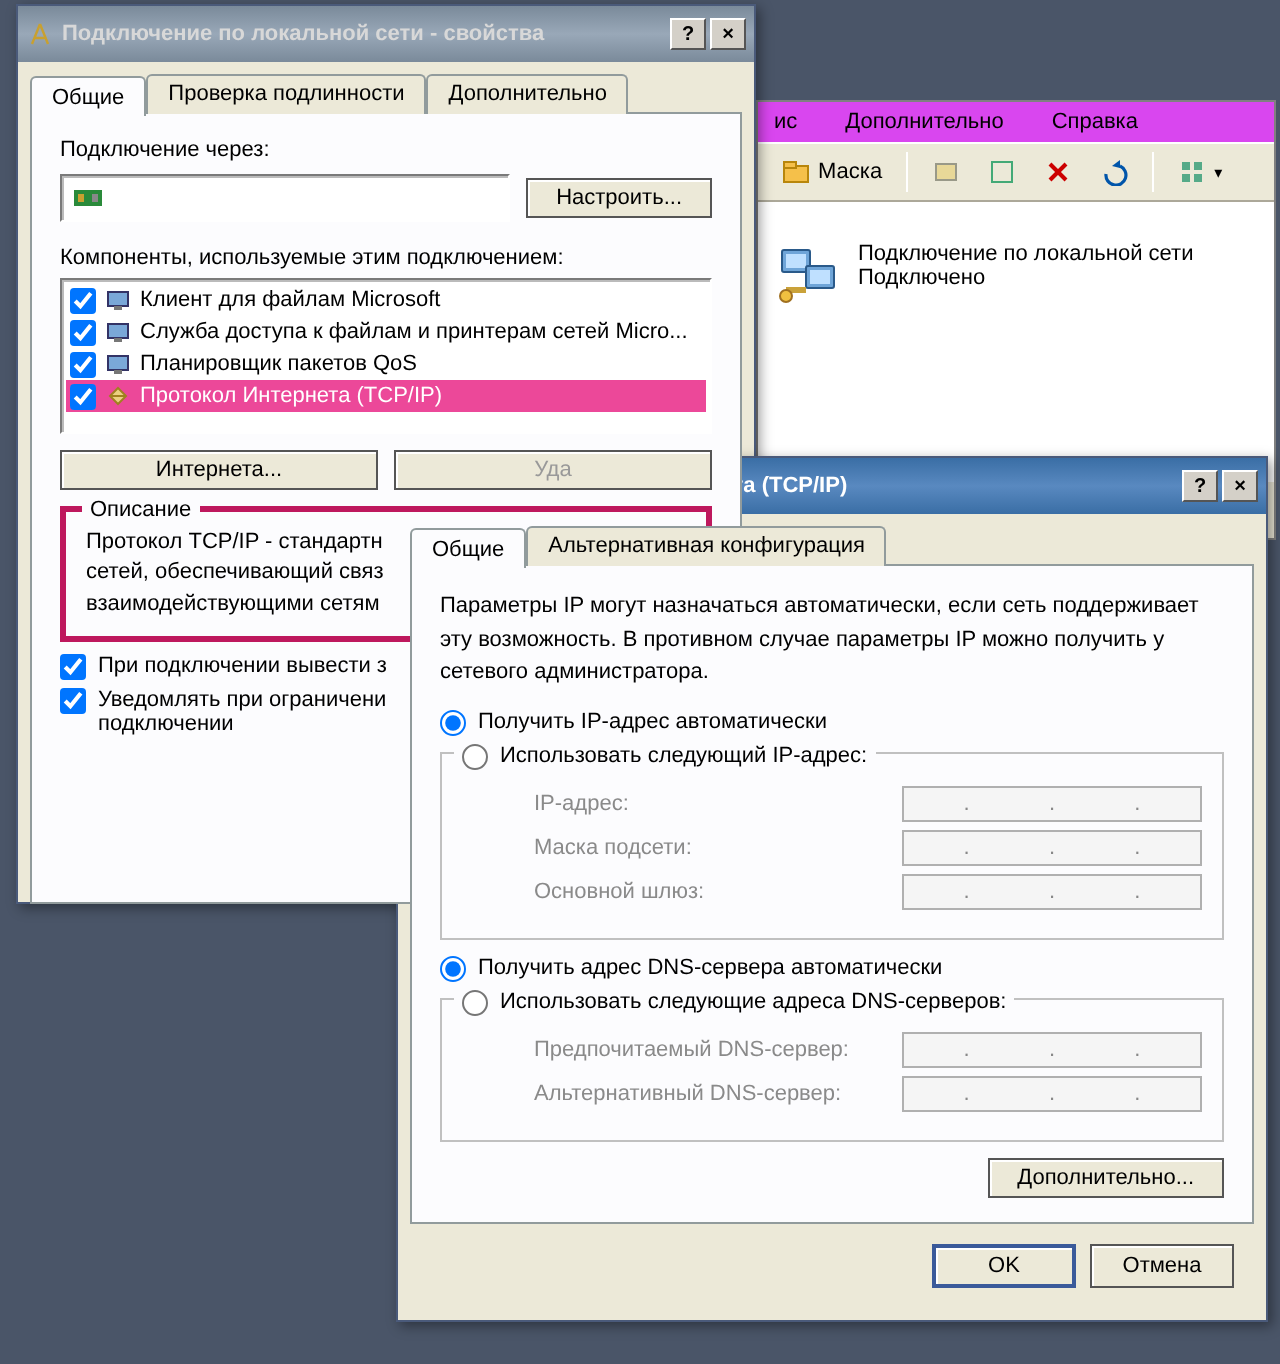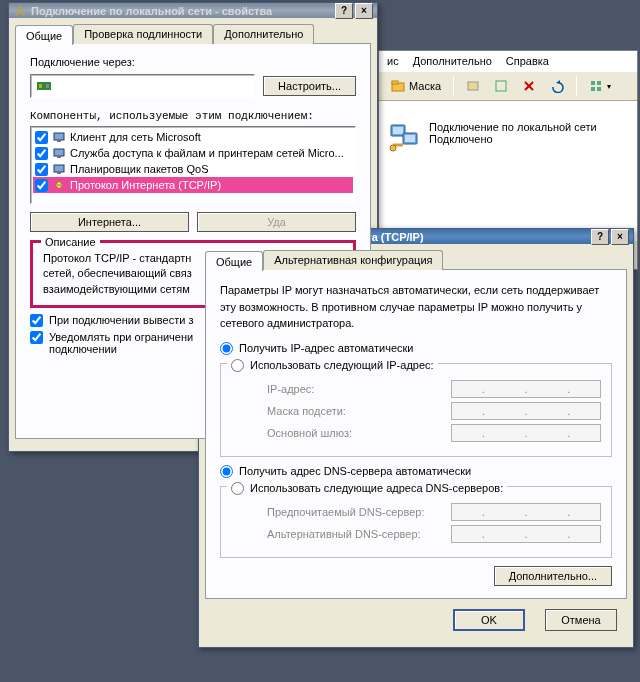--- a/index.html
+++ b/index.html
@@ -11,21 +11,21 @@
   position: relative;
   overflow: hidden;
 }
 .window {
   position: absolute;
   background: #ece9d8;
   border: 1px solid #4a5a7a;
   box-shadow: 2px 2px 6px rgba(0,0,0,0.4);
 }
 .titlebar {
-  height: 15px;
+  height: 28px;
   background: linear-gradient(to bottom, #3a6ea5 0%, #5989c0 50%, #3a6ea5 100%);
   color: #fff;
   font-weight: bold;
   display: flex;
   align-items: center;
   padding: 0 4px;
 }
 .titlebar.inactive {
   background: linear-gradient(to bottom, #7a8a9a 0%, #99a8b8 50%, #7a8a9a 100%);
   color: #d8d8d8;
@@ -152,32 +152,32 @@
   width: 150px; height: 18px;
   display: flex; align-items: center; justify-content: space-around;
   background: #f5f5f5;
   border: 1px solid #b0b0b0;
   color: #888;
   font-size: 11px;
 }
 .ipfield .dot { color: #888; }
 .infotext { font-size: 11px; line-height: 1.5; margin-bottom: 10px; }
 .dlg-buttons {
-  display: flex; justify-content: flex-end; gap: 20px;
+  display: flex; justify-content: flex-end; gap: 7px;
   padding: 10px;
 }
 
 .explorer {
   position: absolute;
   left: 378px; top: 50px;
   width: 260px; height: 220px;
   background: #ece9d8;
   border: 1px solid #808080;
 }
-.menubar { display: flex; gap: 14px; padding: 4px 8px; font-size: 11px; background: #ffffff; }
+.menubar { display: flex; gap: 24px; padding: 4px 8px; font-size: 11px; background: #d946ef; }
 .toolbar { display: flex; align-items: center; gap: 6px; padding: 4px 8px; border-top: 1px solid #fff; border-bottom: 1px solid #aca899; }
 .tbtn { display: inline-flex; align-items: center; gap: 4px; padding: 2px 4px; cursor: pointer; font-size: 11px;}
 .explorer-body { background: #fff; padding: 20px 10px; height: 140px; }
 .conn-item { display: flex; align-items: flex-start; gap: 8px; }
 .conn-icon { width: 32px; height: 32px; position: relative; }
 .sep { width: 1px; height: 20px; background: #aca899; border-right: 1px solid #fff; margin: 0 2px; }
 </style>
 </head>
 <body>
 
@@ -275,31 +275,31 @@
           <span class="icon16">
             <svg width="14" height="12">
                 <rect x="0" y="2" width="14" height="8" fill="#2a8a3a"></rect>
                 <rect x="2" y="4" width="3" height="4" fill="#caa030"></rect>
                 <rect x="9" y="4" width="3" height="4" fill="#888"></rect>
               </svg>
           </span>
         </div>
         <button class="btn">Настроить...</button>
       </div>
-      <div style="margin-bottom:4px;font-family:Liberation Mono, monospace;">Компоненты, используемые этим подключением:</div>
+      <div style="margin-bottom:4px;">Компоненты, используемые этим подключением:</div>
       <div class="sunken complist">
         <div class="compitem">
           <input type="checkbox" class="chk" checked="" style="">
           <span class="icon16">
               <svg width="12" height="12">
                 <rect x="1" y="2" width="10" height="7" fill="#7aa8d8" stroke="#336"></rect>
                 <rect x="4" y="9" width="4" height="2" fill="#777"></rect>
               </svg>
             </span>
-          <span>Клиент для сеть Microsoft</span>
+          <span>Клиент для файлам Microsoft</span>
         </div>
         <div class="compitem">
           <input type="checkbox" class="chk" checked="" style="">
           <span class="icon16">
               <svg width="12" height="12">
                 <rect x="1" y="2" width="10" height="7" fill="#7aa8d8" stroke="#336"></rect>
                 <rect x="4" y="9" width="4" height="2" fill="#777"></rect>
               </svg>
             </span>
           <span>Служба доступа к файлам и принтерам сетей Micro...</span>

